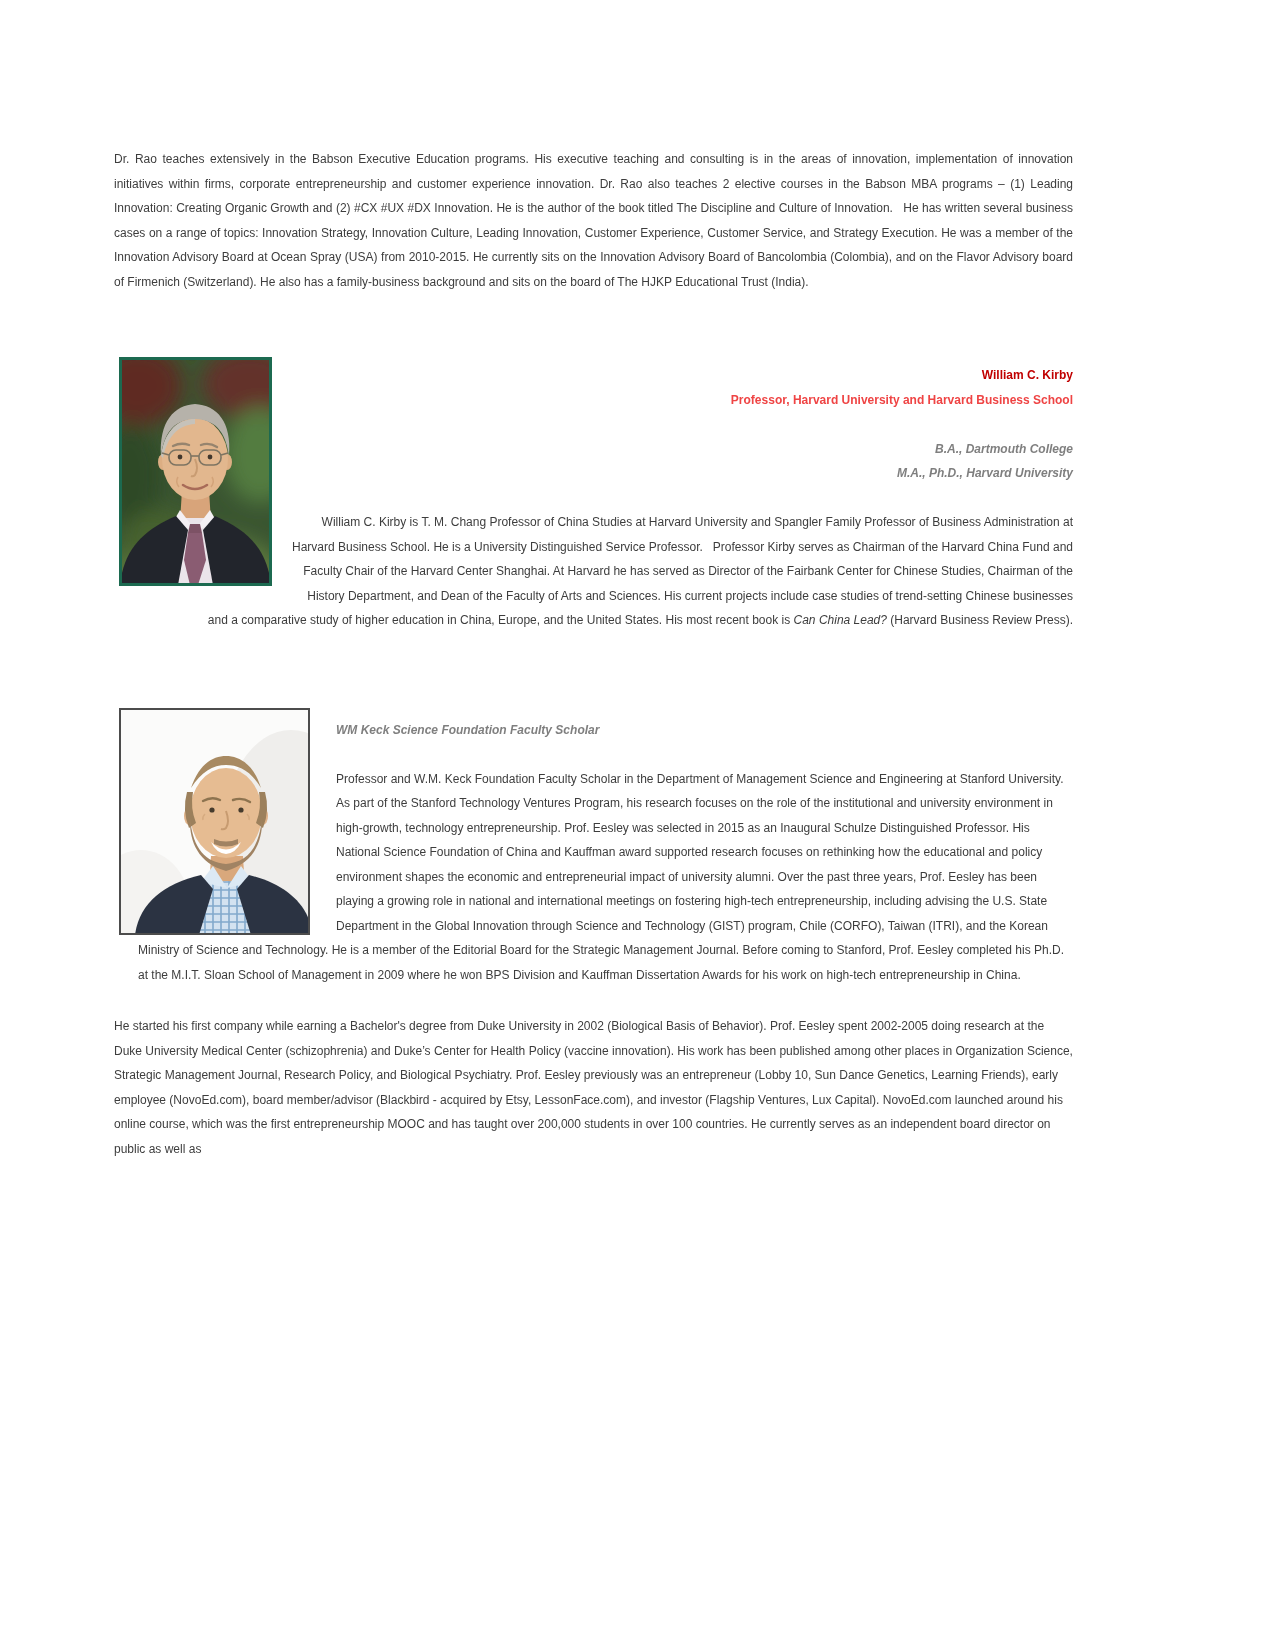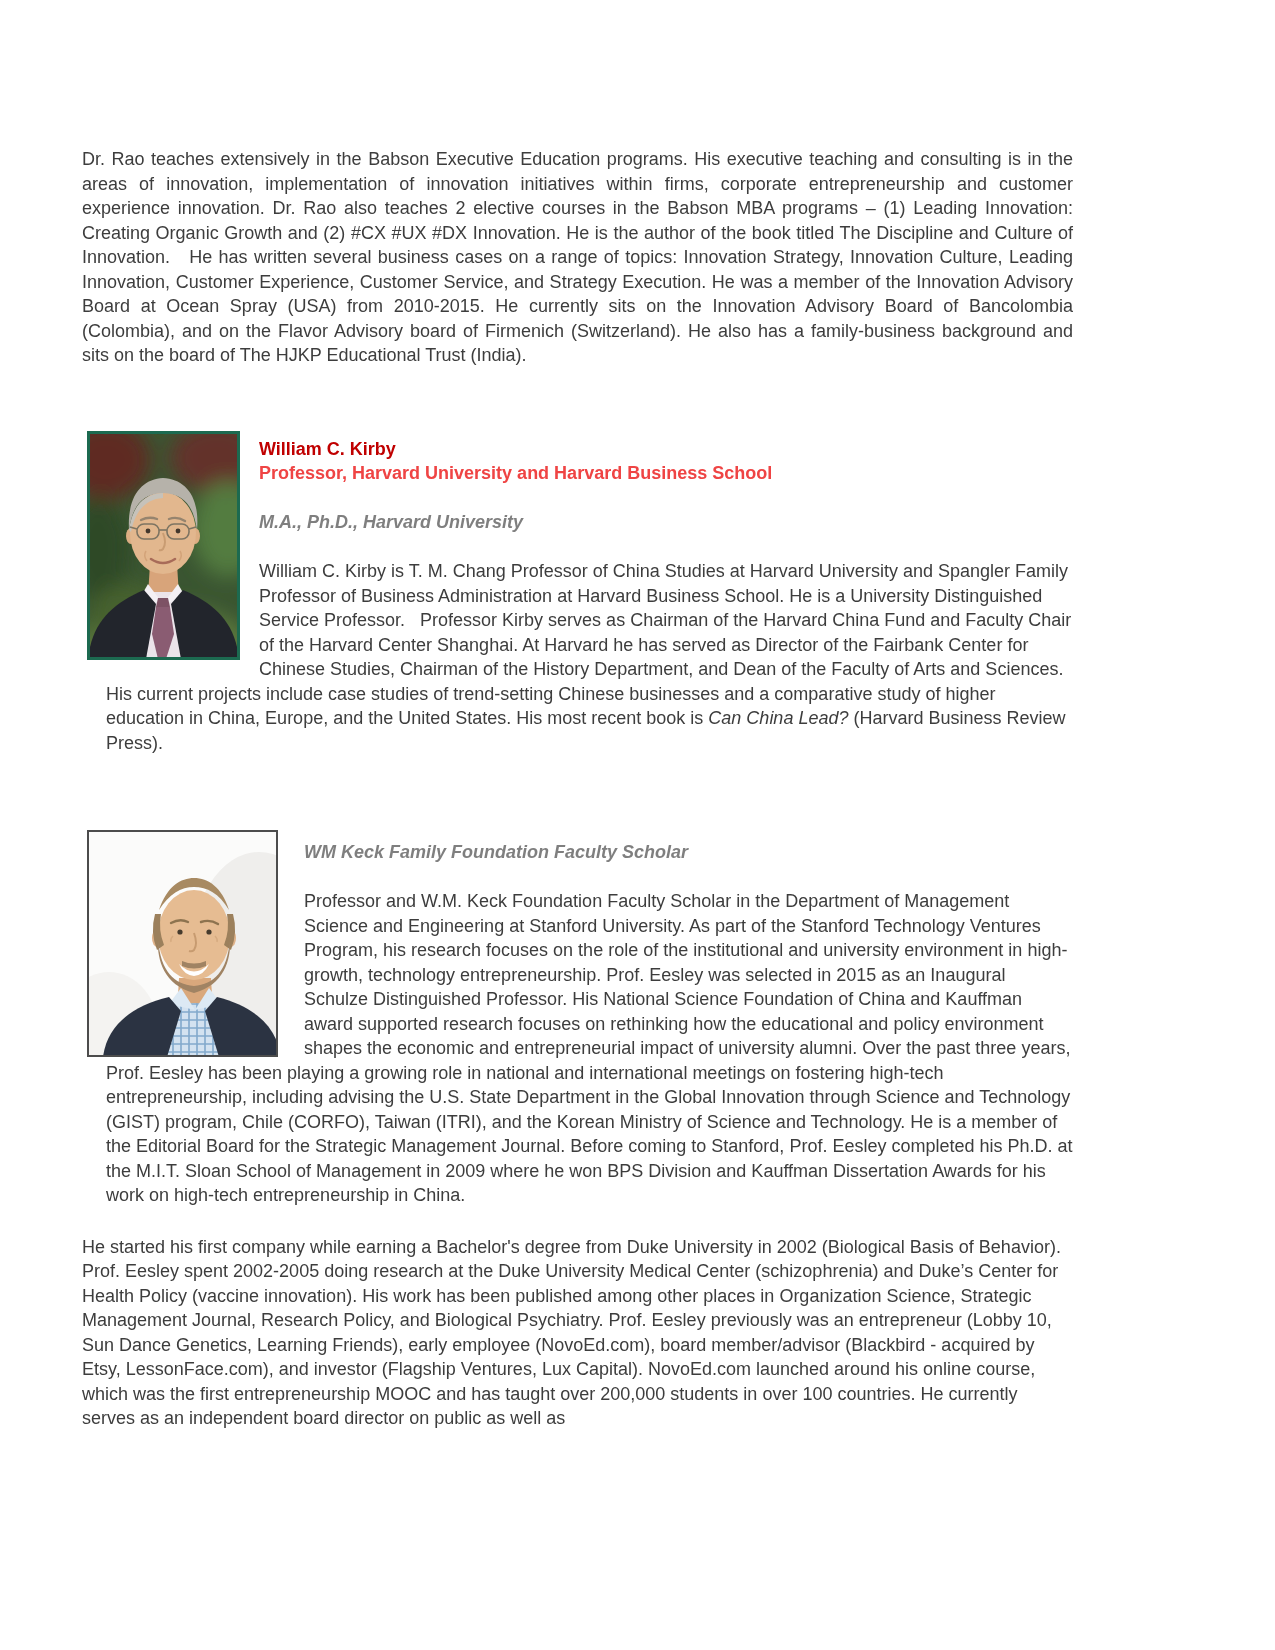--- a/index.html
+++ b/index.html
@@ -2,33 +2,33 @@
 <html><head>
 <meta charset="utf-8">
 <style>
   * { margin:0; padding:0; box-sizing:border-box; }
   html,body { background:#ffffff; }
   .page {
     position:relative;
     width:1275px; height:1545px;
     margin:0 auto;
     background:#ffffff;
-    padding:147px 202px 0 82px;
+    padding:147px 202px 0 114px;
     font-family:"Liberation Sans","DejaVu Sans",sans-serif;
-    font-size:18px;
+    font-size:12px;
     line-height:24.5px;
     color:#3d3d3d;
     overflow:hidden;
   }
   .body-text { white-space:pre-wrap; }
   .intro { text-align:justify; }
 
   .profile { position:relative; }
   .profile::after { content:""; display:block; clear:both; }
-  .profile-kirby { margin-top:63px; }
+  .profile-kirby { margin-top:63px;text-align:right; }
   .profile-eesley { margin-top:75px; }
 
   .photo { float:left; background:#ffffff; overflow:hidden; }
   .photo svg { display:block; }
   .kirby-photo  { width:153px; height:229px; border:3px solid #1c6a50; margin:0 19px 10px 5px; }
   .eesley-photo { width:191px; height:227px; border:2px solid #4c4c4c; margin:0 26px 2px 5px; }
 
   .profile-header.kirby  { padding-top:6px; }
   .profile-header.eesley { padding-top:10px; }
   .profile-name  { color:#c00000; font-weight:bold; }
@@ -91,20 +91,21 @@
         <path d="M61,125 q12,8 24,0" stroke="#a86b58" stroke-width="2.6" fill="none" stroke-linecap="round"></path>
         <path d="M56,117 q-3,5 1,10" stroke="#d3a379" stroke-width="1.5" fill="none"></path>
         <path d="M90,117 q3,5 -1,10" stroke="#d3a379" stroke-width="1.5" fill="none"></path>
       </svg>
     </div>
     <div class="profile-header kirby">
       <div class="profile-name">William C. Kirby</div>
       <div class="profile-title">Professor, Harvard University and Harvard Business School</div>
     </div>
     <div class="credentials">
+      <div>B.A., Dartmouth College</div>
       <div>M.A., Ph.D., Harvard University</div>
     </div>
     <p class="body-text bio"><span>William C. Kirby is T. M. Chang Professor of China Studies at Harvard University and Spangler Family Professor of Business Administration at Harvard Business School. He is a University Distinguished Service Professor.   Professor Kirby serves as Chairman of the Harvard China Fund and Faculty Chair of the Harvard Center Shanghai. At Harvard he has served as Director of the Fairbank Center for Chinese Studies, Chairman of the History Department, and Dean of the Faculty of Arts and Sciences. His current projects include case studies of trend-setting Chinese businesses and a comparative study of higher education in China, Europe, and the United States. His most recent book is </span><span class="bio-italic">Can China Lead?</span><span> (Harvard Business Review Press).</span></p>
   </section>
 
   <section class="profile profile-eesley">
     <div class="photo eesley-photo">
       <svg viewBox="0 0 187 223" width="187" height="223" preserveAspectRatio="none" role="img">
         <defs>
           <pattern id="check" width="8" height="8" patternUnits="userSpaceOnUse">
@@ -133,19 +134,19 @@
         <circle cx="91" cy="100" r="2.6" fill="#463b2d"></circle>
         <circle cx="120" cy="100" r="2.6" fill="#463b2d"></circle>
         <path d="M82,91 q9,-5 17,-1" stroke="#8d734f" stroke-width="2.4" fill="none" stroke-linecap="round"></path>
         <path d="M112,90 q9,-3 17,2" stroke="#8d734f" stroke-width="2.4" fill="none" stroke-linecap="round"></path>
         <path d="M105,101 q4,11 0,17 q-2,2 -5,1" stroke="#c79b70" stroke-width="2" fill="none"></path>
         <path d="M84,104 q-3,3 -2,6" stroke="#d6ab80" stroke-width="1.4" fill="none"></path>
         <path d="M126,104 q3,3 2,6" stroke="#d6ab80" stroke-width="1.4" fill="none"></path>
       </svg>
     </div>
     <div class="profile-header eesley">
-      <div class="profile-subtitle">WM Keck Family Foundation Faculty Scholar</div>
+      <div class="profile-subtitle">WM Keck Science Foundation Faculty Scholar</div>
     </div>
     <p class="body-text bio">Professor and W.M. Keck Foundation Faculty Scholar in the Department of Management Science and Engineering at Stanford University. As part of the Stanford Technology Ventures Program, his research focuses on the role of the institutional and university environment in high-growth, technology entrepreneurship. Prof. Eesley was selected in 2015 as an Inaugural Schulze Distinguished Professor. His National Science Foundation of China and Kauffman award supported research focuses on rethinking how the educational and policy environment shapes the economic and entrepreneurial impact of university alumni. Over the past three years, Prof. Eesley has been playing a growing role in national and international meetings on fostering high-tech entrepreneurship, including advising the U.S. State Department in the Global Innovation through Science and Technology (GIST) program, Chile (CORFO), Taiwan (ITRI), and the Korean Ministry of Science and Technology. He is a member of the Editorial Board for the Strategic Management Journal. Before coming to Stanford, Prof. Eesley completed his Ph.D. at the M.I.T. Sloan School of Management in 2009 where he won BPS Division and Kauffman Dissertation Awards for his work on high-tech entrepreneurship in China.</p>
     <p class="body-text bio2">He started his first company while earning a Bachelor's degree from Duke University in 2002 (Biological Basis of Behavior). Prof. Eesley spent 2002-2005 doing research at the Duke University Medical Center (schizophrenia) and Duke’s Center for Health Policy (vaccine innovation). His work has been published among other places in Organization Science, Strategic Management Journal, Research Policy, and Biological Psychiatry. Prof. Eesley previously was an entrepreneur (Lobby 10, Sun Dance Genetics, Learning Friends), early employee (NovoEd.com), board member/advisor (Blackbird - acquired by Etsy, LessonFace.com), and investor (Flagship Ventures, Lux Capital). NovoEd.com launched around his online course, which was the first entrepreneurship MOOC and has taught over 200,000 students in over 100 countries. He currently serves as an independent board director on public as well as</p>
   </section>
 
 </div>
 
 </body></html>

